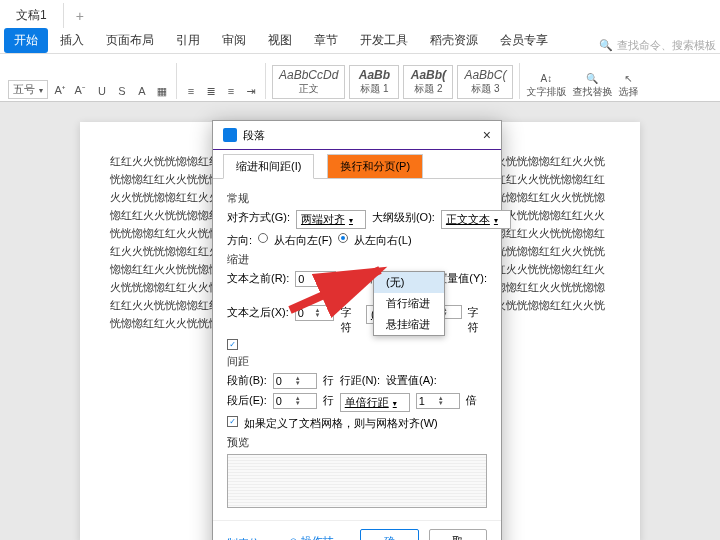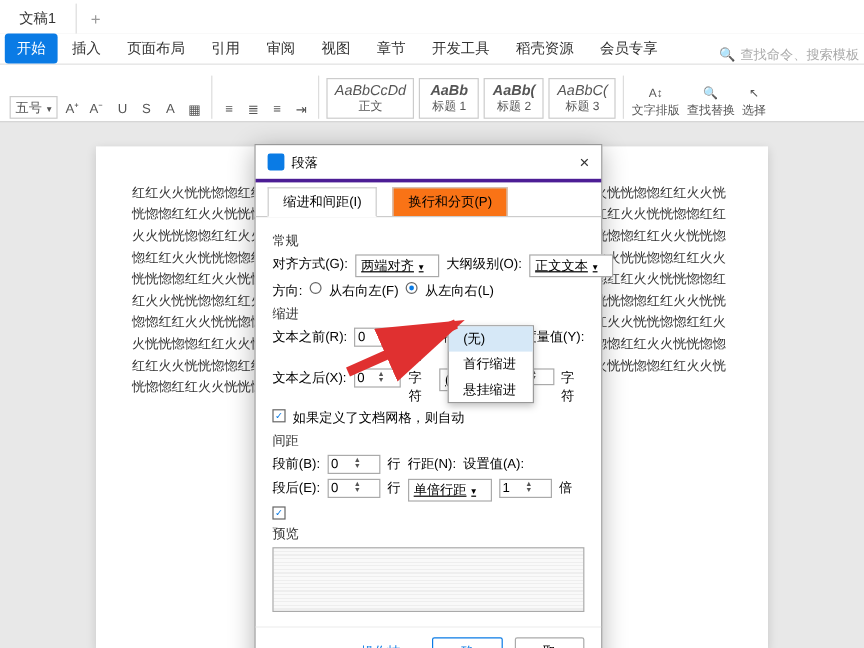--- a/index.html
+++ b/index.html
@@ -20,21 +20,21 @@
 .font-sel { border: 1px solid #ccc; padding: 1px 4px; font-size: 11px; }
 .icon-btn { width: 16px; height: 16px; display: inline-flex; align-items: center; justify-content: center; color: #555; font-size: 11px; cursor: pointer; }
 .style-card { border: 1px solid #ccc; padding: 2px 6px; text-align: center; font-size: 10px; cursor: pointer; min-width: 50px; }
 .style-card .preview { font-size: 12px; font-style: italic; }
 .vert-btn { display: flex; flex-direction: column; align-items: center; font-size: 10px; color: #555; gap: 1px; cursor: pointer; }
 
 .doc-area { position: relative; padding: 20px 80px; }
 .page { background: #fff; width: 560px; min-height: 420px; margin: 0 auto; padding: 30px; box-shadow: 0 2px 8px rgba(0,0,0,0.15); font-size: 11px; line-height: 18px; color: #333; letter-spacing: 0; word-break: break-all; }
 
 .dialog { position: absolute; left: 212px; top: 120px; width: 290px; background: #fff; border: 1px solid #999; box-shadow: 0 4px 20px rgba(0,0,0,0.3); font-size: 11px; }
-.dlg-title { display: flex; align-items: center; padding: 6px 10px; border-bottom: 3px solid #4c1d95; }
+.dlg-title { display: flex; align-items: center; padding: 6px 10px; border-bottom: 1px solid #4c1d95; }
 .dlg-title .ico { width: 14px; height: 14px; background: #0a7be5; border-radius: 2px; margin-right: 6px; }
 .dlg-close { margin-left: auto; font-size: 14px; cursor: pointer; color: #333; }
 .dlg-tabs { display: flex; padding: 4px 10px 0; gap: 13px; }
 .dlg-tab { padding: 4px 12px; border: 1px solid #ccc; border-bottom: none; font-size: 11px; cursor: pointer; background: #f97316; }
 .dlg-tab.active { background: #fff; border-bottom: 1px solid #fff; margin-bottom: -1px; }
 .dlg-body { padding: 8px 14px; border-top: 1px solid #ccc; }
 .section-label { font-size: 11px; color: #333; margin: 4px 0; }
 .row { display: flex; align-items: flex-start; gap: 6px; margin: 4px 0; font-size: 11px; }
 .row label { white-space: nowrap; }
 .sel { border: 1px solid #aaa; padding: 1px 4px; font-size: 11px; min-width: 70px; background: #fff; text-decoration: underline; }
@@ -184,21 +184,20 @@
       <span>字符</span>
       <span class="sel sel-arrow" style="min-width:50px">(无)</span>
       <span class="num-input">
           <span></span>
           <span class="spinner">▲<br>▼</span>
         </span>
       <span>字符</span>
     </div>
     <div class="row">
       <span class="chk">✓</span>
-      <span>如果定义了文档网格，则自动</span>
     </div>
 
     <div class="section-label">间距</div>
     <div class="row">
       <label>段前(B):</label>
       <span class="num-input">
           <span>0</span>
           <span class="spinner">▲<br>▼</span>
         </span>
       <span>行</span>
@@ -214,20 +213,21 @@
       <span>行</span>
       <span class="sel sel-arrow">单倍行距</span>
       <span class="num-input">
           <span>1</span>
           <span class="spinner">▲<br>▼</span>
         </span>
       <span>倍</span>
     </div>
     <div class="row">
       <span class="chk">✓</span>
+      <span>如果定义了文档网格，则与网格对齐(W)</span>
     </div>
 
     <div class="section-label">预览</div>
     <div class="preview-box"></div>
   </div>
   <div class="dlg-footer">
     <span class="link">制表位(T)...</span>
     <span class="link"><span>⊙</span> <span>操作技巧</span></span>
     <span style="flex:1"></span>
     <button class="btn primary">确定</button>

